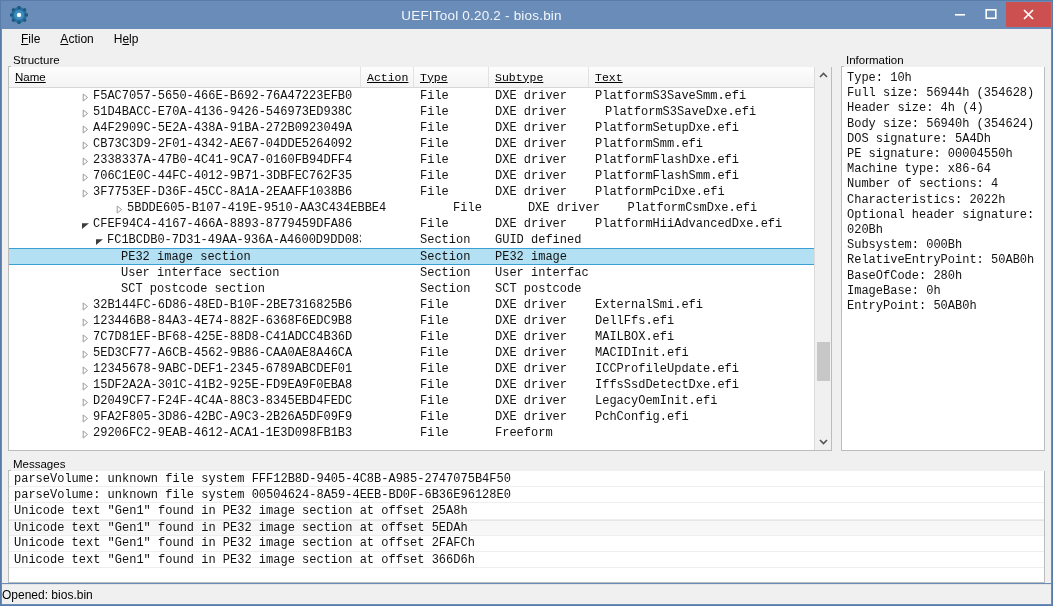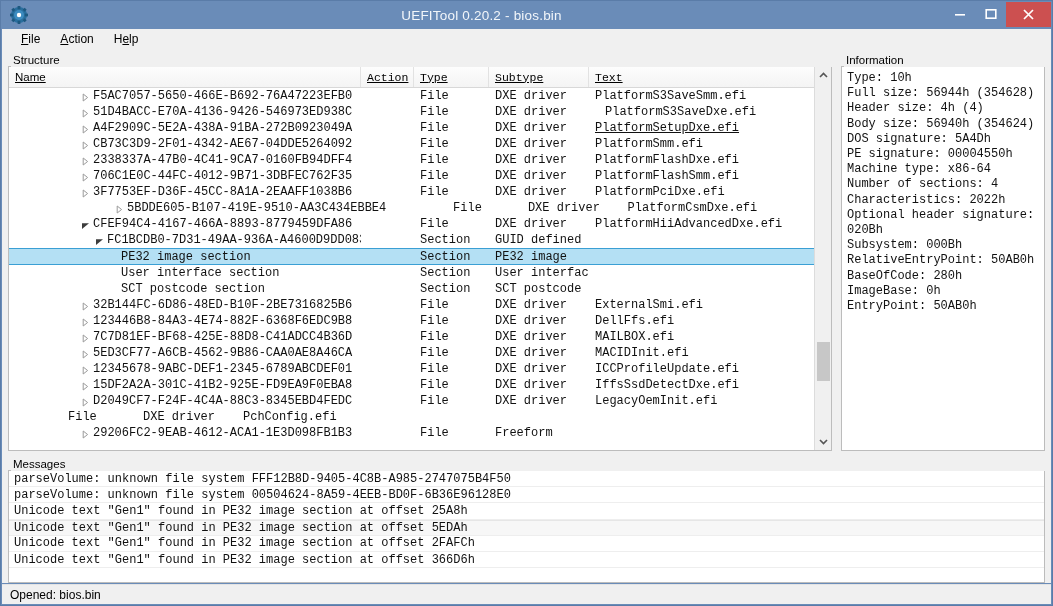--- a/index.html
+++ b/index.html
@@ -215,21 +215,20 @@
     white-space: nowrap;
   }
   .mrow.alt { background: #f7f7f7; border-top: 1px solid #e6e6e6; }
 
   
   #statusbar {
     flex: 0 0 20px; height: 20px;
     background: #f0f0f0;
     margin: 0 1px 1px 1px;
     display: flex; align-items: center;
-    padding-left: 8px;
     font-size: 12px; color: #000;
     border-top: 1px solid #e4e4e4;
   }
 </style>
 </head>
 <body>
 
 <div id="window">
 
   <div id="titlebar">
@@ -311,21 +310,21 @@
                 <div class="cell c-sub" style="width: 100px; padding-left: 6px;">DXE driver</div>
                 <div class="cell c-text" style="width: 210px; padding-left: 6px; margin-left: 10px;">PlatformS3SaveDxe.efi</div>
               </div>
               <div class="trow">
                 <div class="cell c-name" style="width: 352px; padding-left: 84px;">A4F2909C-5E2A-438A-91BA-272B0923049A<span class="arrow" style="left: 72px;"><svg width="9" height="9" viewBox="0 0 9 9">
                       <path d="M2.2 1 L6.6 4.5 L2.2 8 Z" fill="none" stroke="#9a9a9a" stroke-width="1"></path>
                     </svg></span></div>
                 <div class="cell c-act" style="width: 53px; padding-left: 8px;"></div>
                 <div class="cell c-type" style="width: 75px; padding-left: 6px;">File</div>
                 <div class="cell c-sub" style="width: 100px; padding-left: 6px;">DXE driver</div>
-                <div class="cell c-text" style="width: 210px; padding-left: 6px; text-decoration: underline;">PlatformSetupDxe.efi</div>
+                <div class="cell c-text" style="width: 210px; padding-left: 6px;">PlatformSetupDxe.efi</div>
               </div>
               <div class="trow">
                 <div class="cell c-name" style="width: 352px; padding-left: 84px;">CB73C3D9-2F01-4342-AE67-04DDE5264092<span class="arrow" style="left: 72px;"><svg width="9" height="9" viewBox="0 0 9 9">
                       <path d="M2.2 1 L6.6 4.5 L2.2 8 Z" fill="none" stroke="#9a9a9a" stroke-width="1"></path>
                     </svg></span></div>
                 <div class="cell c-act" style="width: 53px; padding-left: 8px;"></div>
                 <div class="cell c-type" style="width: 75px; padding-left: 6px;">File</div>
                 <div class="cell c-sub" style="width: 100px; padding-left: 6px;">DXE driver</div>
                 <div class="cell c-text" style="width: 210px; padding-left: 6px;">PlatformSmm.efi</div>
               </div>
@@ -461,20 +460,23 @@
               <div class="trow">
                 <div class="cell c-name" style="width: 352px; padding-left: 84px;">D2049CF7-F24F-4C4A-88C3-8345EBD4FEDC<span class="arrow" style="left: 72px;"><svg width="9" height="9" viewBox="0 0 9 9">
                       <path d="M2.2 1 L6.6 4.5 L2.2 8 Z" fill="none" stroke="#9a9a9a" stroke-width="1"></path>
                     </svg></span></div>
                 <div class="cell c-act" style="width: 53px; padding-left: 8px;"></div>
                 <div class="cell c-type" style="width: 75px; padding-left: 6px;">File</div>
                 <div class="cell c-sub" style="width: 100px; padding-left: 6px;">DXE driver</div>
                 <div class="cell c-text" style="width: 210px; padding-left: 6px;">LegacyOemInit.efi</div>
               </div>
               <div class="trow">
+                <div class="cell c-name" style="width: 352px; padding-left: 84px;">9FA2F805-3D86-42BC-A9C3-2B26A5DF09F9<span class="arrow" style="left: 72px;"><svg width="9" height="9" viewBox="0 0 9 9">
+                      <path d="M2.2 1 L6.6 4.5 L2.2 8 Z" fill="none" stroke="#9a9a9a" stroke-width="1"></path>
+                    </svg></span></div>
                 <div class="cell c-act" style="width: 53px; padding-left: 8px;"></div>
                 <div class="cell c-type" style="width: 75px; padding-left: 6px;">File</div>
                 <div class="cell c-sub" style="width: 100px; padding-left: 6px;">DXE driver</div>
                 <div class="cell c-text" style="width: 210px; padding-left: 6px;">PchConfig.efi</div>
               </div>
               <div class="trow">
                 <div class="cell c-name" style="width: 352px; padding-left: 84px;">29206FC2-9EAB-4612-ACA1-1E3D098FB1B3<span class="arrow" style="left: 72px;"><svg width="9" height="9" viewBox="0 0 9 9">
                       <path d="M2.2 1 L6.6 4.5 L2.2 8 Z" fill="none" stroke="#9a9a9a" stroke-width="1"></path>
                     </svg></span></div>
                 <div class="cell c-act" style="width: 53px; padding-left: 8px;"></div>

